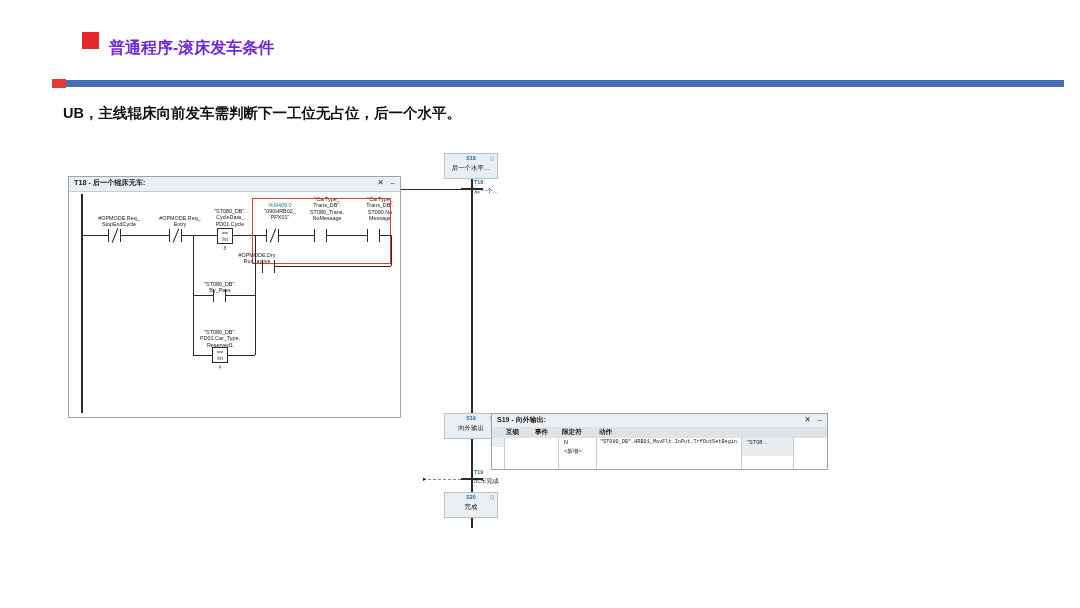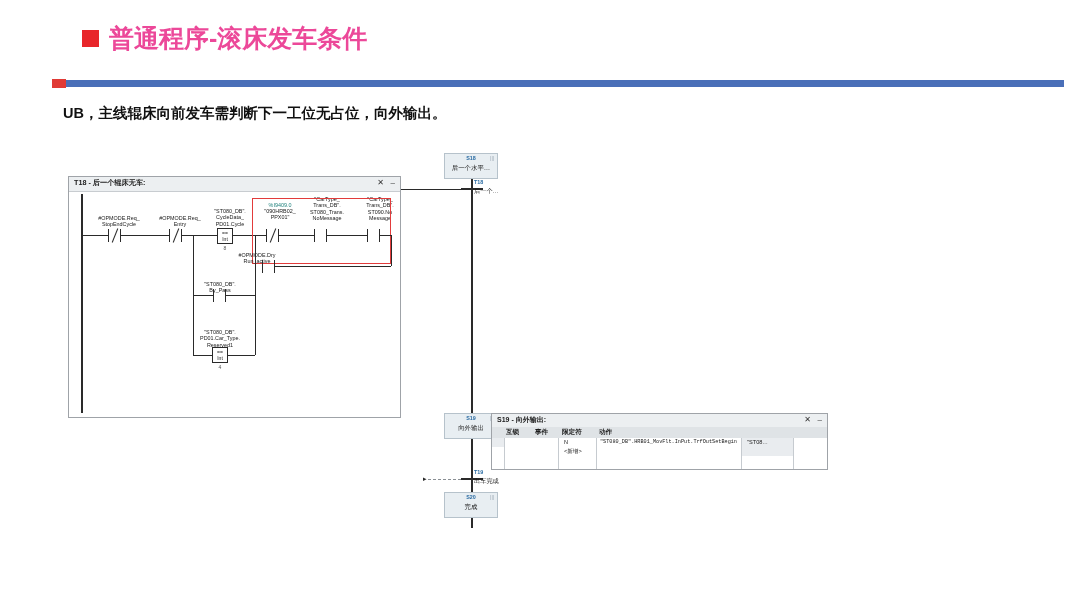--- a/index.html
+++ b/index.html
@@ -10,22 +10,23 @@
   }
   
   .slide-title{
     position:absolute;left:82px;top:22px;
     display:flex;align-items:center;gap:10px;
   }
   .title-bullet{
     width:17px;height:17px;background:#e8262a;display:block;
   }
   .title-text{
-    font-size:25px;font-weight:bold;color:#ec4899;letter-spacing:0px;
+    font-size:16px;font-weight:bold;color:#6d28d9;letter-spacing:0px;
     white-space:nowrap;
+    margin-top:16px;
   }
   .rule-wrap{
     position:absolute;left:52px;top:79px;width:1012px;height:9px;
   }
   .rule-line{
     position:absolute;left:14px;top:1px;width:998px;height:7px;background:#4a6fb8;
   }
   .rule-square{
     position:absolute;left:0px;top:0px;width:14px;height:9px;background:#e03a35;
   }
@@ -131,21 +132,21 @@
 <div class="slide-title">
   <span class="title-bullet"></span>
   <span class="title-text">普通程序-滚床发车条件</span>
 </div>
 
 <div class="rule-wrap">
   <span class="rule-square"></span>
   <span class="rule-line"></span>
 </div>
 
-<div class="subtitle">UB，主线辊床向前发车需判断下一工位无占位，向外输出。</div>
+<div class="subtitle">UB，主线辊床向前发车需判断下一工位无占位，后一个水平。</div>
 
 <div class="shot">
 
   <div class="ladder-win">
     <div class="ladder-titlebar">
       <span class="t">T18 - 后一个辊床无车:</span>
       <span class="winbtn x">✕</span>
       <span class="winbtn m">‒</span>
     </div>
 

